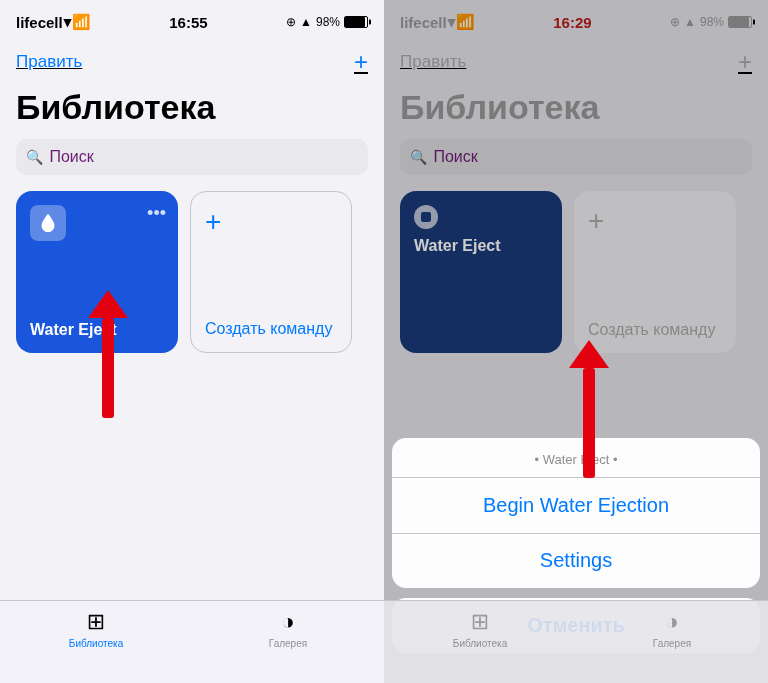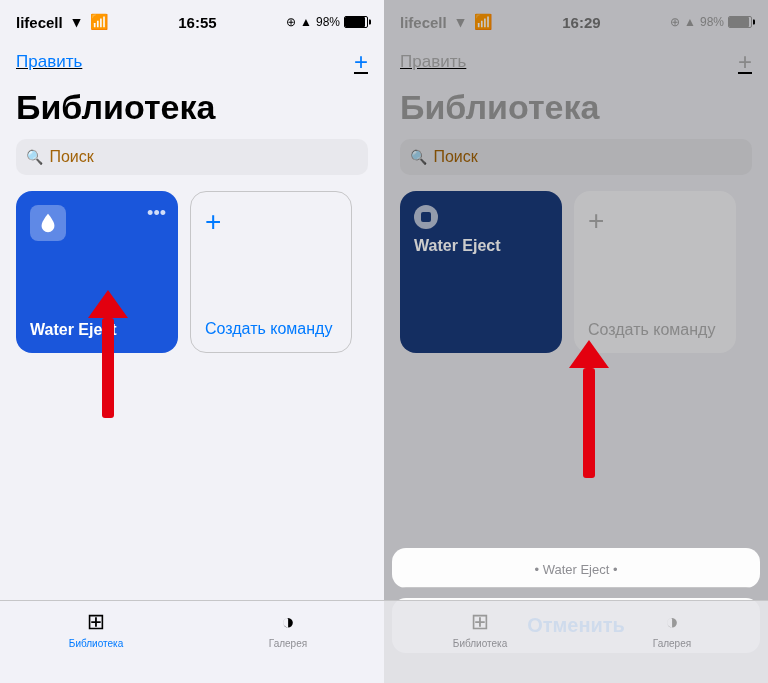--- a/index.html
+++ b/index.html
@@ -36,21 +36,21 @@
     }
     .panel.right .status-bar {
       background: #e5e5ea;
     }
     .status-left {
       font-size: 15px;
       font-weight: 600;
       color: #000;
       display: flex;
       align-items: flex-end;
-      gap: 10px;
+      gap: 1px;
     }
     .status-center {
       font-size: 15px;
       font-weight: 600;
       color: #000;
     }
     .status-right {
       font-size: 12px;
       font-weight: 500;
       color: #000;
@@ -128,21 +128,21 @@
       display: flex;
       align-items: center;
       padding: 0 10px;
       gap: 6px;
     }
     .search-icon-glyph {
       color: #8e8e93;
       font-size: 14px;
     }
     .search-placeholder {
-      color: #a16207;
+      color: #701a75;
       font-size: 16px;
     }
 
     
     .shortcuts-grid {
       display: flex;
       gap: 12px;
       padding: 0 16px;
       flex-wrap: wrap;
     }
@@ -427,21 +427,21 @@
 </div>
 
 <div class="panel right">
 
   <div class="status-bar">
     <div class="status-left" style="color:#999">
       <span>lifecell</span>
       <span>▾</span>
       <span>📶</span>
     </div>
-    <div class="status-center" style="color:#737373">16:29</div>
+    <div class="status-center" style="color:#b91c1c">16:29</div>
     <div class="status-right" style="color:#999">
       <span>⊕</span>
       <span>▲</span>
       <span>98%</span>
       <div class="battery-icon" style="border-color:#999">
         <div class="battery-fill" style="background:#999"></div>
       </div>
     </div>
   </div>
 
@@ -472,21 +472,23 @@
     </div>
 
   </div>
 
   <div class="action-sheet-overlay">
     <div class="action-sheet">
 
       <div class="action-sheet-menu">
         <div class="action-sheet-title">• Water Eject •</div>
         <div class="action-sheet-divider"></div>
+        <div class="action-sheet-item">Begin Water Ejection</div>
         <div class="action-sheet-divider"></div>
+        <div class="action-sheet-item">Settings</div>
       </div>
 
       <div class="action-sheet-cancel">Отменить</div>
     </div>
 
     <div class="arrow-container" style="left: 185px; top: 340px;">
       <div class="arrow-up">
         <div class="arrow-head"></div>
         <div class="arrow-body" style="height: 110px;"></div>
       </div>

